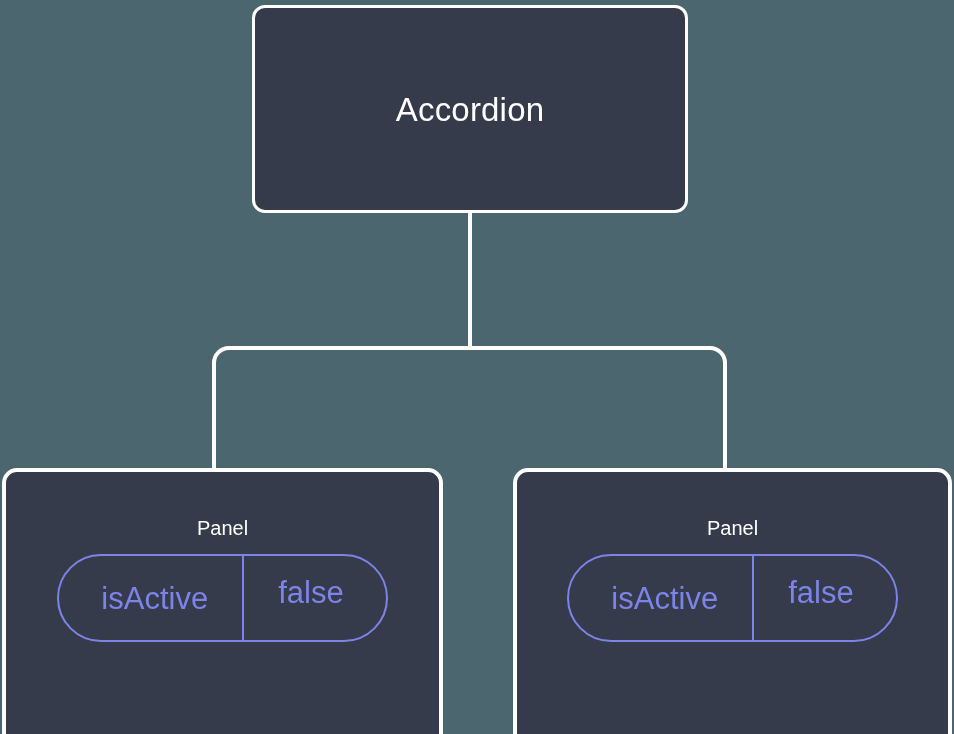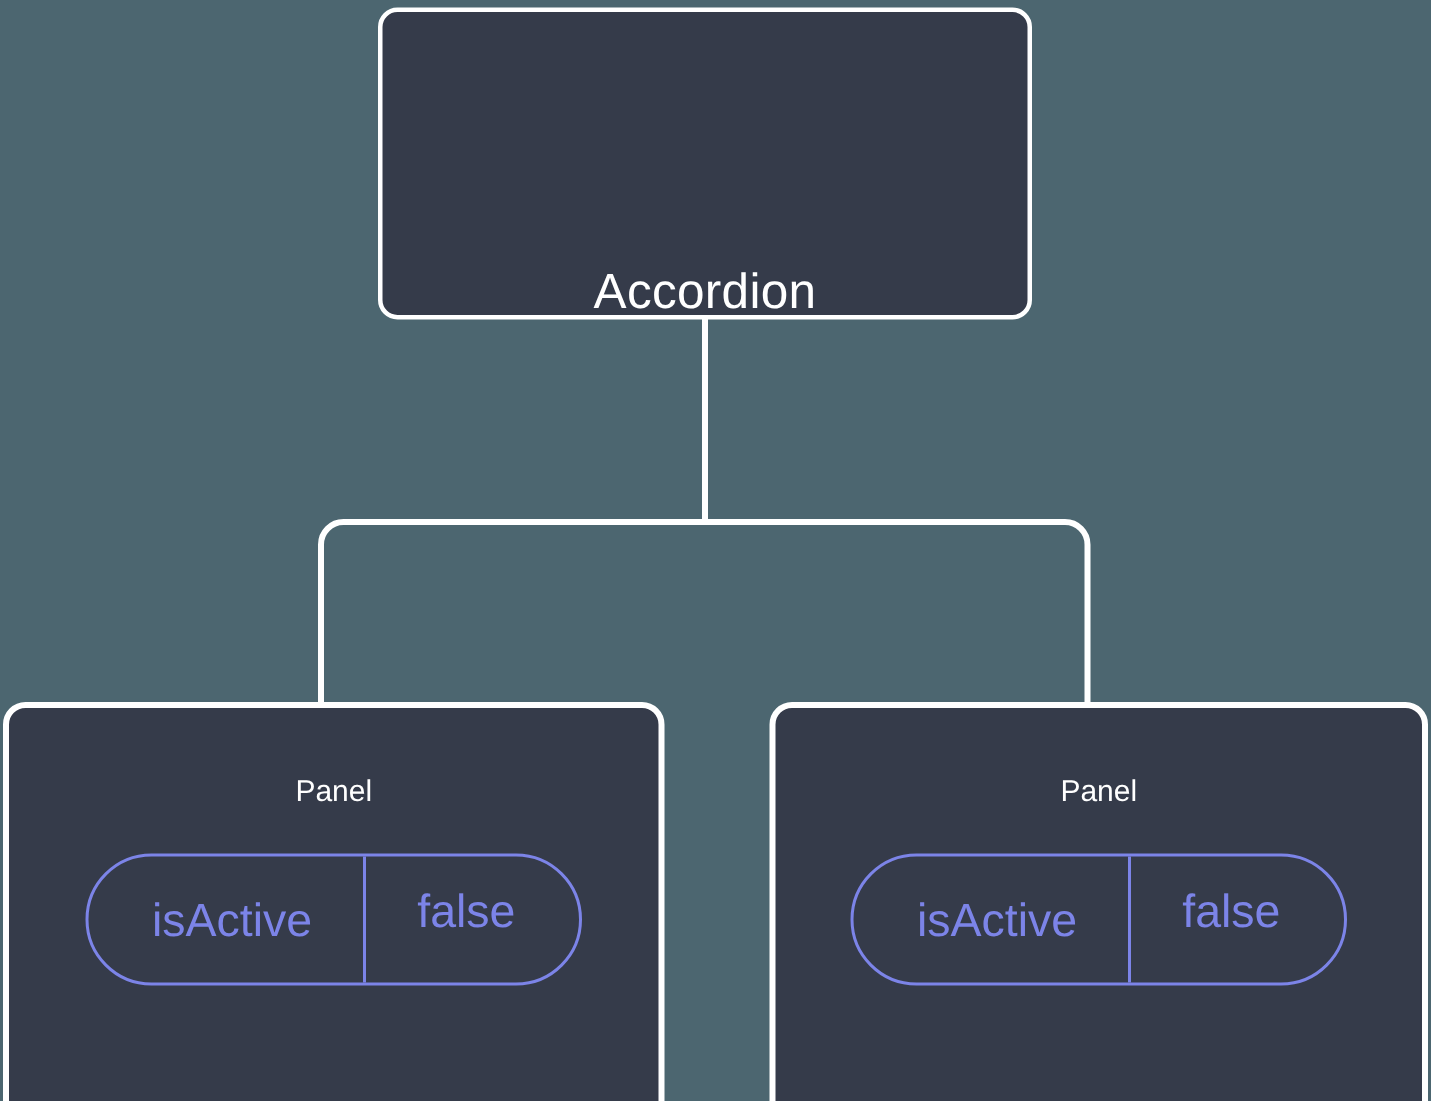--- a/index.html
+++ b/index.html
@@ -41,21 +41,21 @@
     flex-direction: column;
     align-items: center;
   }
 
   
   .node-root {
     left: 252px;
     top: 5px;
     width: 436px;
     height: 208px;
-    justify-content: flex-end;
+    justify-content: center;
   }
   .node-root .node-title {
     font-size: 33px;
     line-height: 1;
     letter-spacing: 0.2px;
   }
 
   
   .node-child {
     width: 441px;
@@ -71,21 +71,21 @@
     color: #ffffff;
     font-size: 20px;
     font-weight: 400;
     line-height: 1;
     text-align: center;
     white-space: nowrap;
   }
 
   
   .state-pill {
-    margin-top: 31px;
+    margin-top: 16px;
     display: flex;
     align-items: stretch;
     height: 88px;
     border: 2px solid #7c84e8;
     border-radius: 9999px;
     box-sizing: border-box;
     background: transparent;
   }
   .state-cell {
     display: flex;

